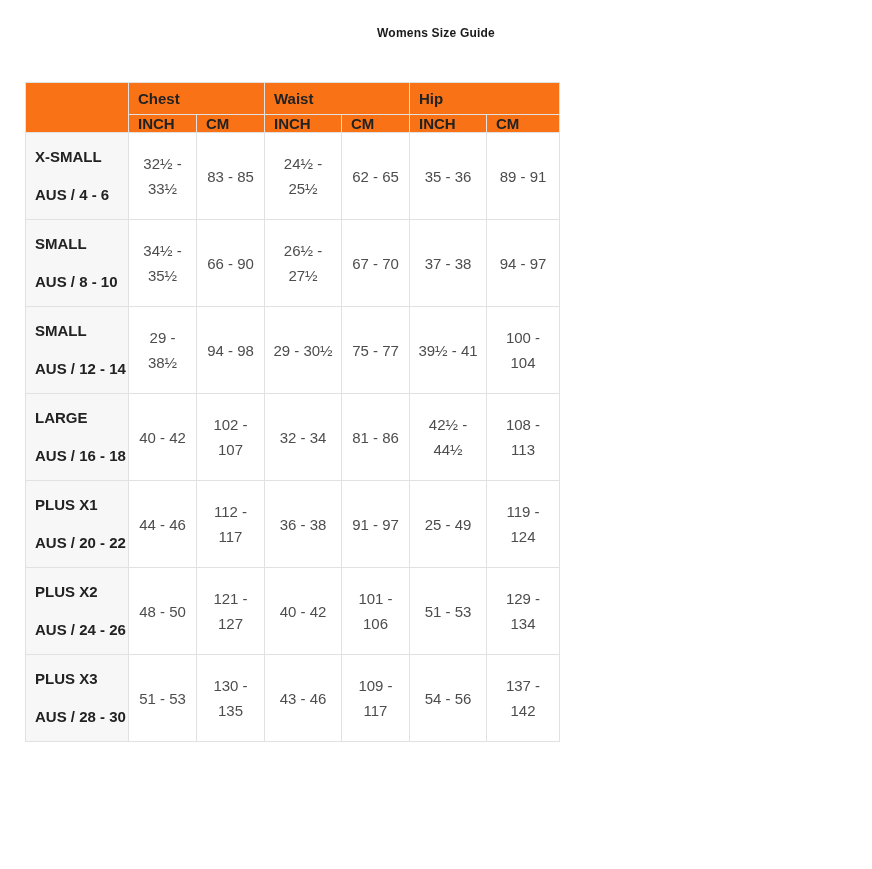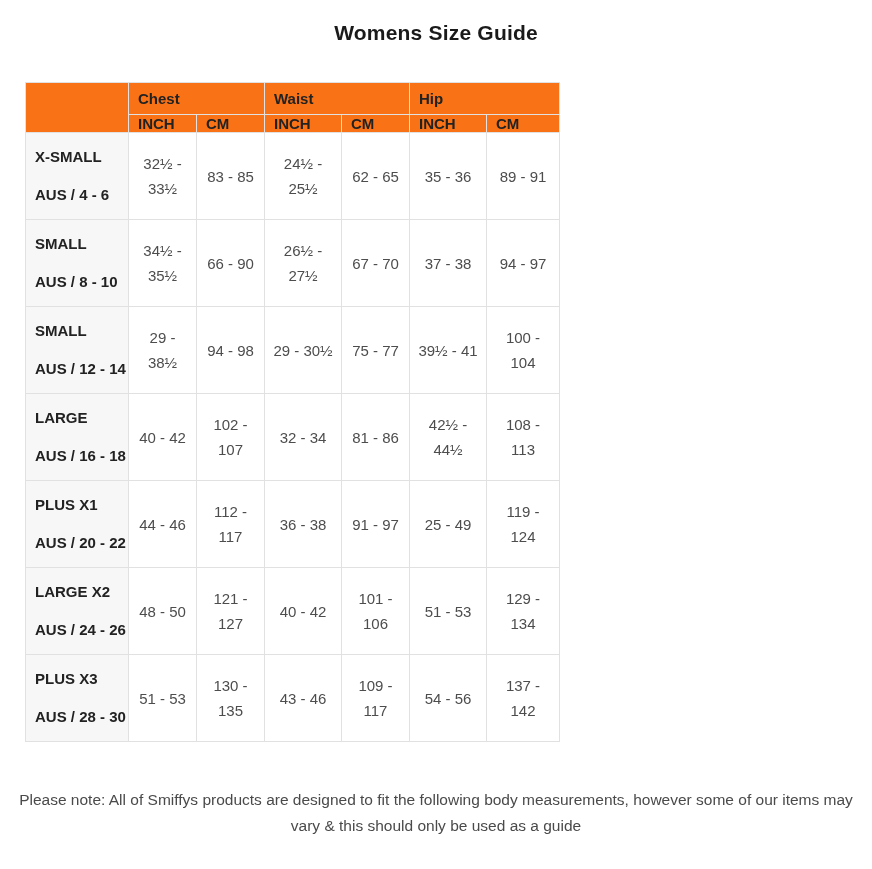--- a/index.html
+++ b/index.html
@@ -10,21 +10,21 @@
     width: 872px;
     height: 869px;
     font-family: "Liberation Sans", "DejaVu Sans", sans-serif;
     color: #222222;
     overflow: hidden;
   }
   .page-title {
     margin: 0;
     padding-top: 23px;
     text-align: center;
-    font-size: 21px;
+    font-size: 12px;
     line-height: 20px;
     font-weight: bold;
     color: #1a1a1a;
     letter-spacing: 0.2px;
   }
   table.size-table {
     margin: 39px 0 0 25px;
     border-collapse: collapse;
     table-layout: fixed;
     width: 534px;
@@ -169,21 +169,21 @@
     <td>44 - 46</td>
     <td>112 - 117</td>
     <td>36 - 38</td>
     <td>91 - 97</td>
     <td>25 - 49</td>
     <td>119 - 124</td>
   </tr>
 
   <tr>
     <th class="size-cell">
-      <div class="size-name">LARGE X2</div>
+      <div class="size-name">PLUS X2</div>
       <div class="size-aus">AUS / 24 - 26</div>
     </th>
     <td>48 - 50</td>
     <td>121 - 127</td>
     <td>40 - 42</td>
     <td>101 - 106</td>
     <td>51 - 53</td>
     <td>129 - 134</td>
   </tr>
 
@@ -195,15 +195,14 @@
     <td>51 - 53</td>
     <td>130 - 135</td>
     <td>43 - 46</td>
     <td>109 - 117</td>
     <td>54 - 56</td>
     <td>137 - 142</td>
   </tr>
 </tbody>
   </table>
 
-  <p class="footer-note">Please note: All of Smiffys products are designed to fit the following body measurements, however some of our items may vary &amp; this should only be used as a guide</p>
 
 </main>
 
 </body></html>

